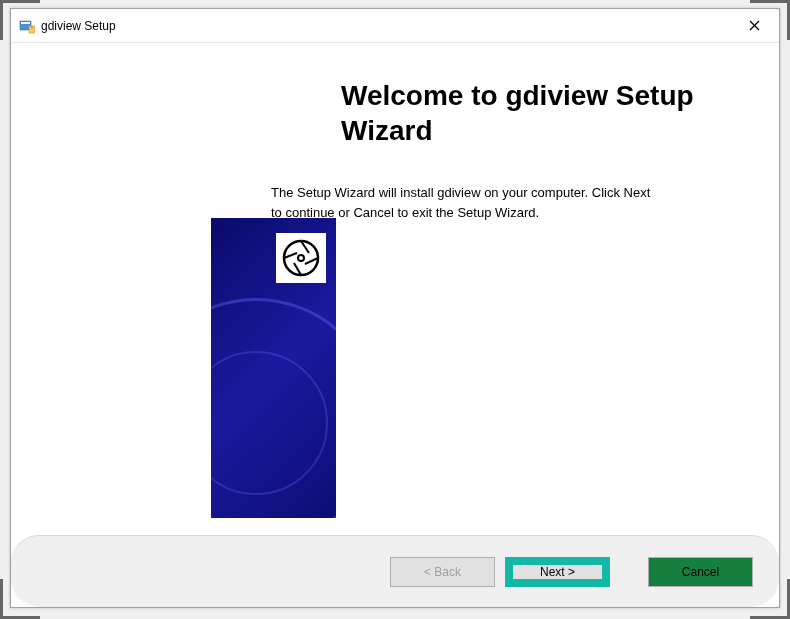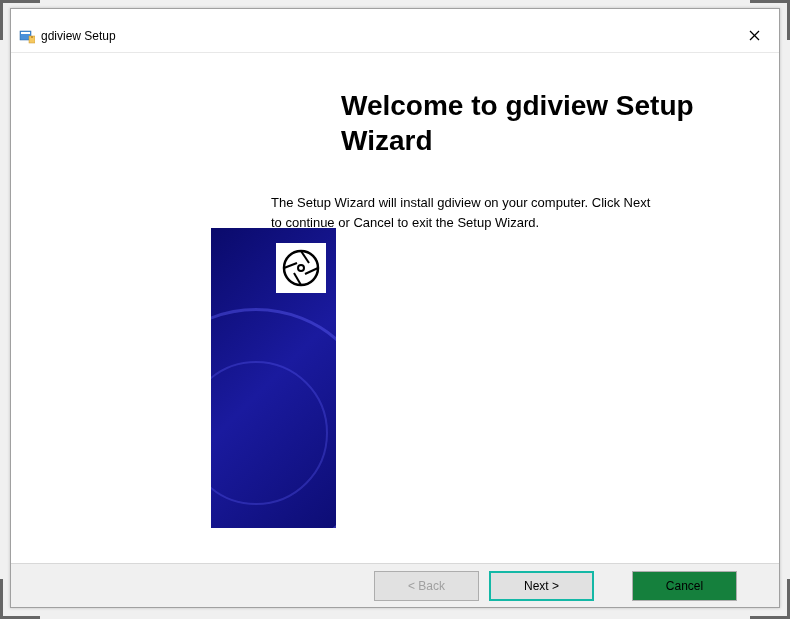--- a/index.html
+++ b/index.html
@@ -83,21 +83,20 @@
       flex-direction: column;
     }
     
     .titlebar {
       height: 34px;
       background: #ffffff;
       border-bottom: 1px solid #e8e8e8;
       display: flex;
       align-items: center;
       padding: 0 2px 0 8px;
-      margin-top: 10px;
     }
     
     .titlebar-icon {
       width: 16px;
       height: 16px;
       margin-right: 6px;
     }
     
     .titlebar-title {
       font-size: 12px;
@@ -187,28 +186,29 @@
     
     .body-text {
       font-size: 13px;
       color: #000;
       margin-left: 60px;
       line-height: 1.5;
       max-width: 380px;
     }
     
     .button-bar {
-      height: 44px;
+      height: 72px;
       background: #f0f0f0;
       border-top: 1px solid #d8d8d8;
       display: flex;
       align-items: center;
       justify-content: flex-end;
-      padding: 0 42px;
+      padding: 0 26px;
       gap: 10px;
+      border-radius: 28px;
     }
     
     .btn {
       width: 105px;
       height: 30px;
       font-size: 12px;
       font-family: inherit;
       border: 1px solid #adadad;
       background: #15803d;
       cursor: pointer;
@@ -217,21 +217,21 @@
       justify-content: center;
     }
     
     .btn:disabled {
       color: #a0a0a0;
       cursor: default;
       background: #e1e1e1;
     }
     
     .btn.primary {
-      border: 2px solid #14b8a6;
+      border: 8px solid #14b8a6;
       background: #e1e1e1;
     }
     
     .btn-gap {
       width: 18px;
     }
     
     .corner-border {
       position: absolute;
       width: 40px;

